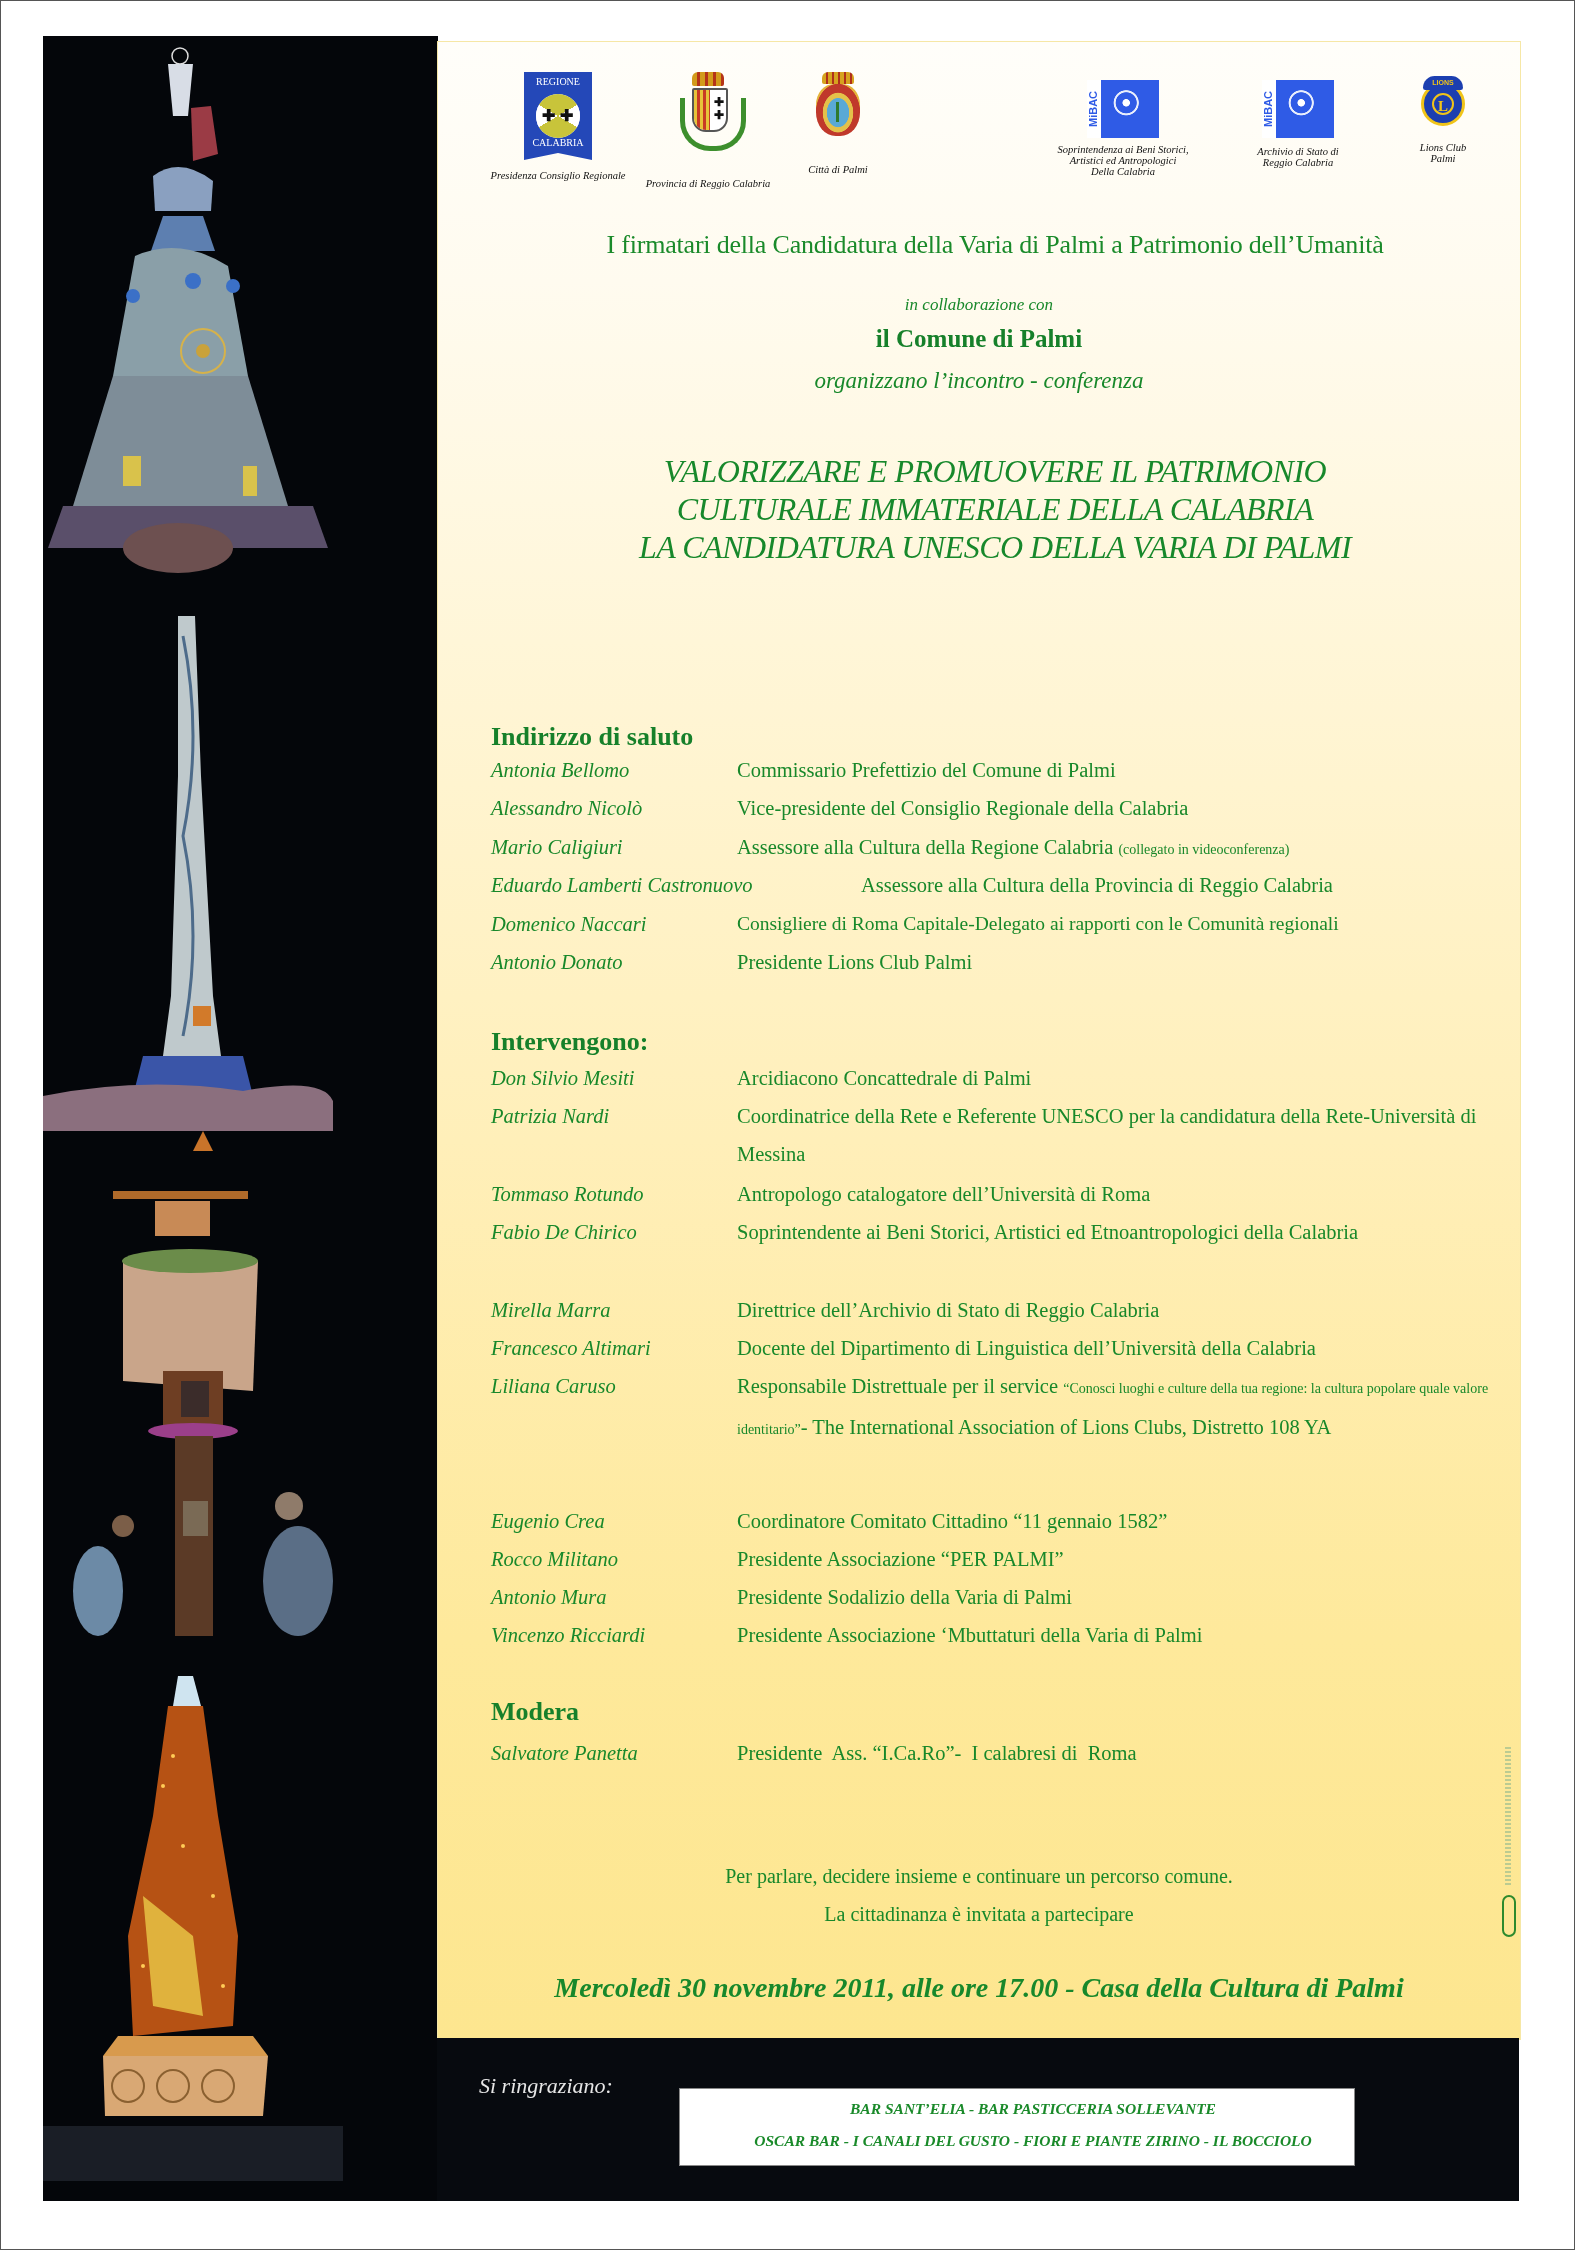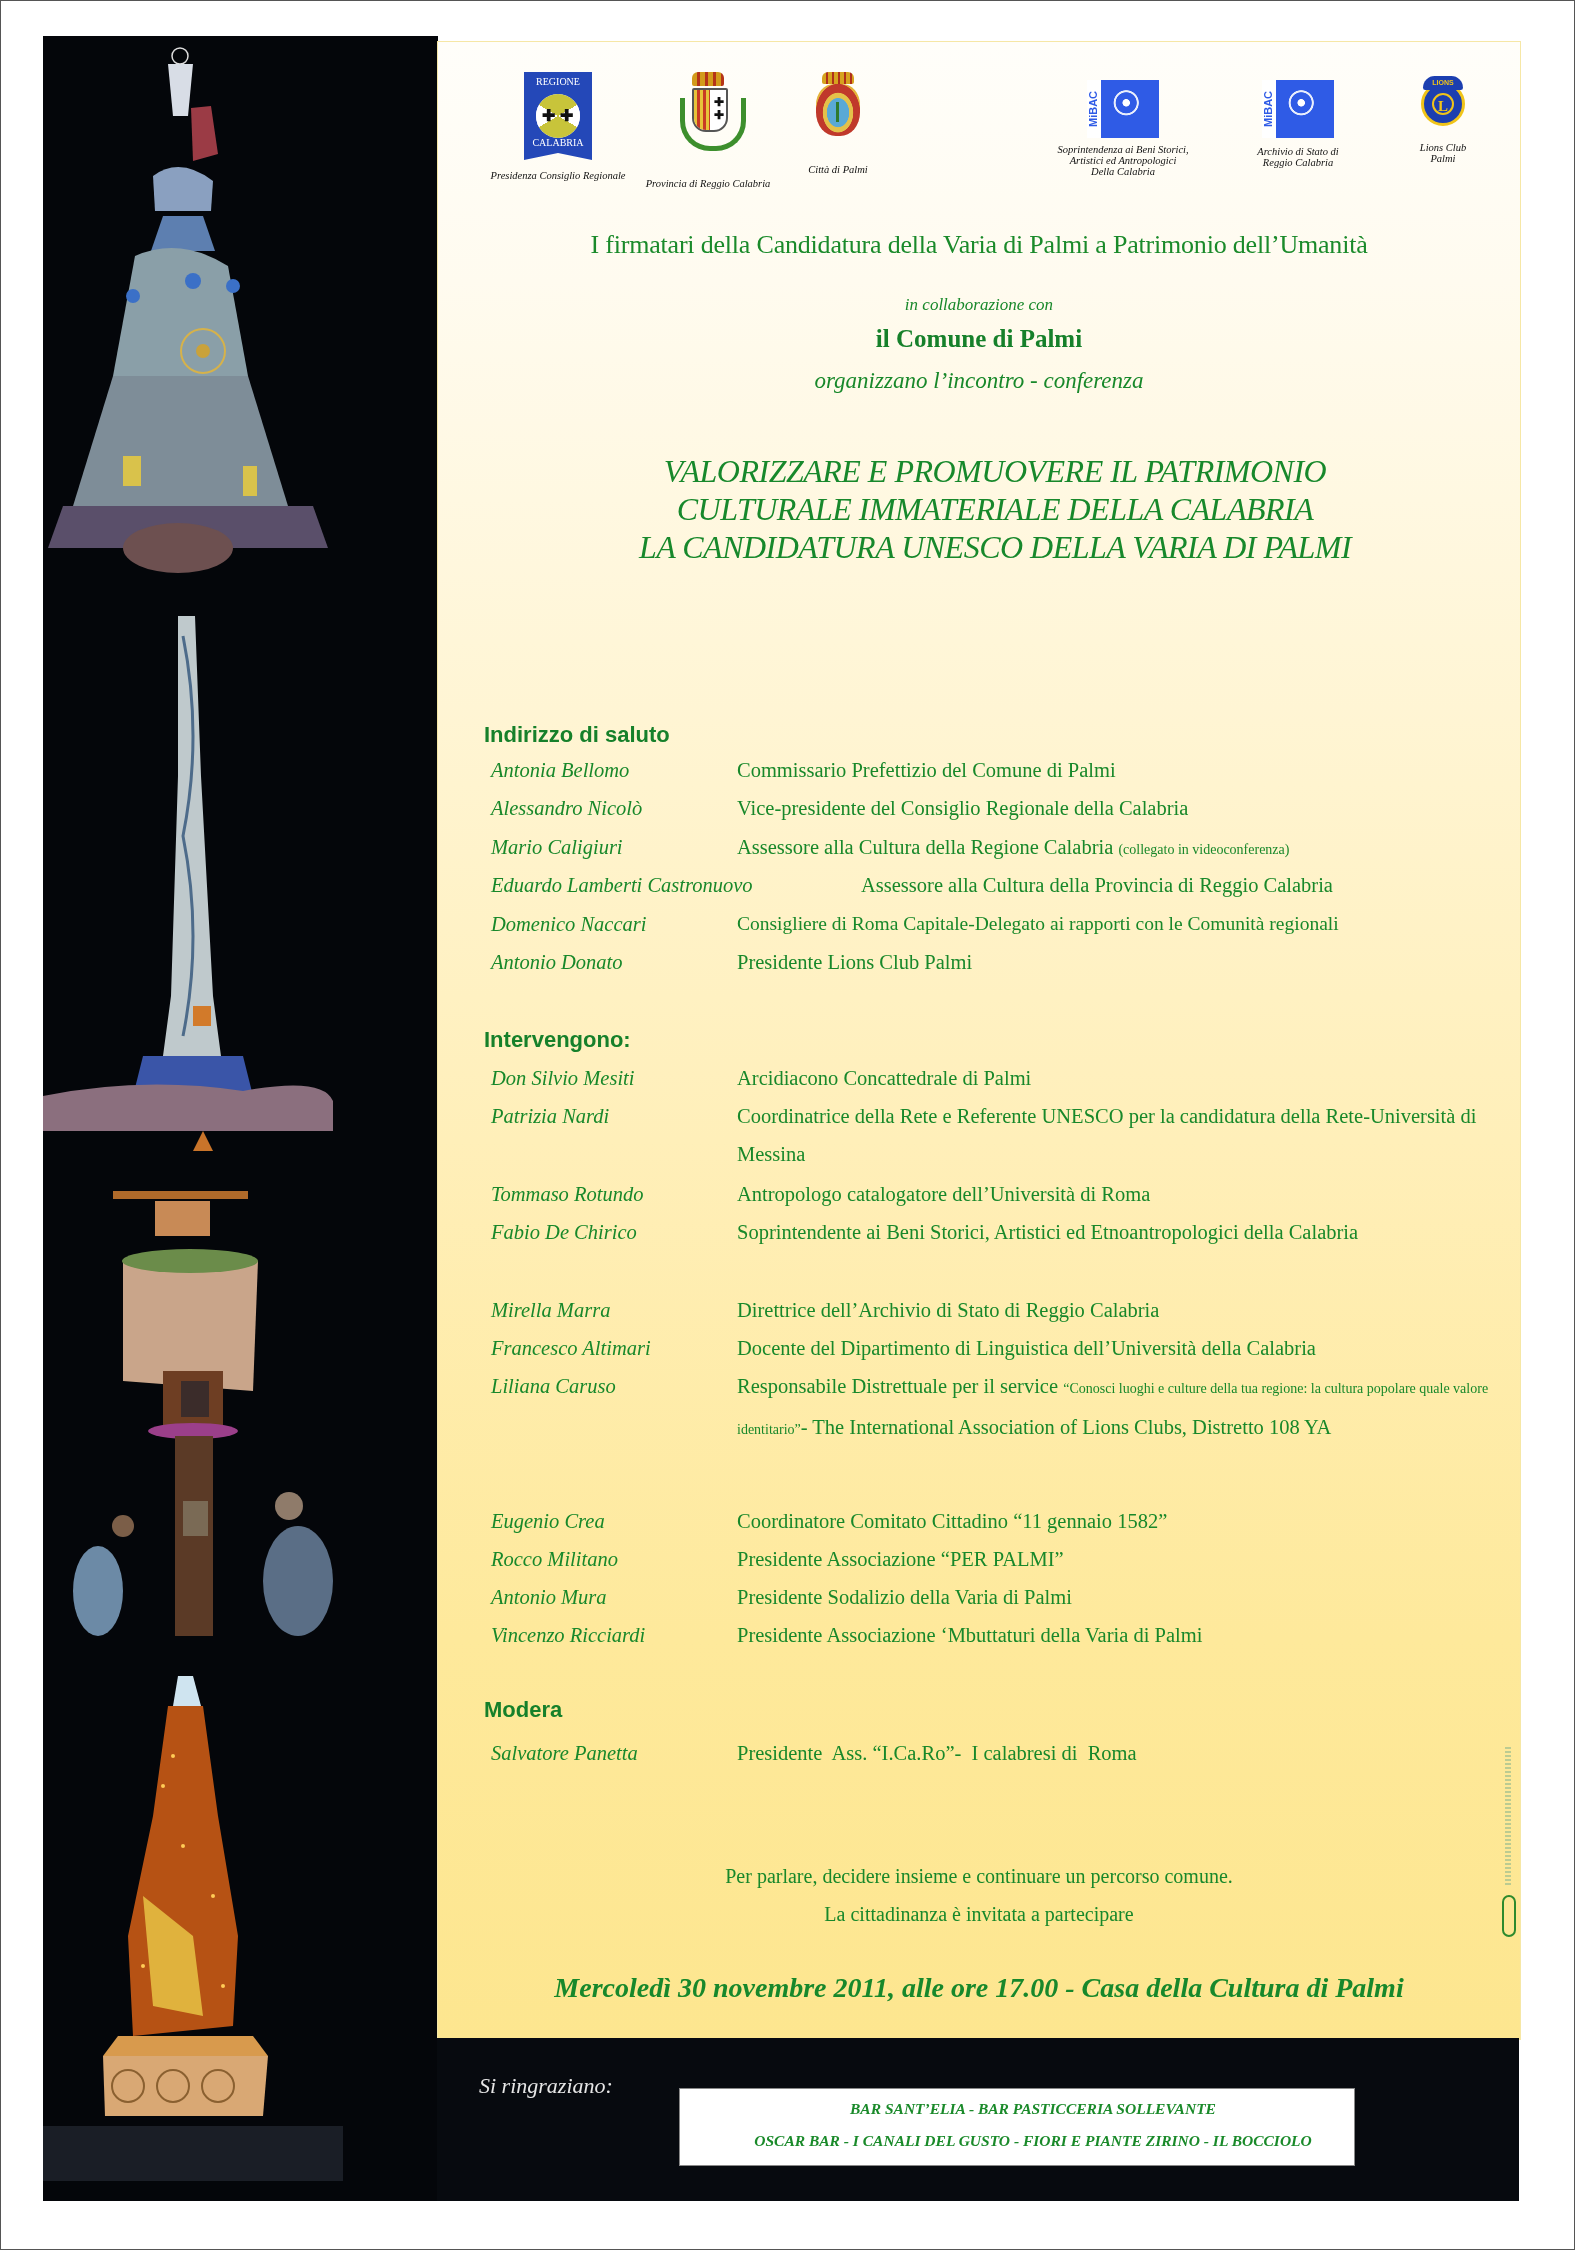--- a/index.html
+++ b/index.html
@@ -52,28 +52,28 @@
   .coat .shield .r { position:absolute; right:2px; top:6px; font-size:12px; color:#111; line-height:13px; font-weight:bold; }
   .coat .laurel { position:absolute; left:2px; top:26px; width:56px; height:48px; border-radius: 0 0 30px 30px; border: 5px solid #3d8f2d; border-top: none; }
 
   .palmi-coat { width: 56px; height: 72px; position: relative; }
   .palmi-coat .crown { position:absolute; left:12px; top:0; width:32px; height:12px; background: repeating-linear-gradient(90deg,#d6a31f 0 4px,#b0301a 4px 6px); border-radius: 6px 6px 2px 2px; }
   .palmi-coat .body { position:absolute; left:6px; top:12px; width:44px; height:52px; border-radius: 40% 40% 45% 45%; background: radial-gradient(ellipse at 50% 55%, #5aa9d6 0 35%, #e4c14a 37% 48%, #c0392b 50% 70%, #e4b33a 72%); }
   .palmi-coat .palm { position:absolute; left:26px; top:30px; width:3px; height:20px; background:#2e7a2e; }
 
   
   .center { position: absolute; left: 0; width: 100%; text-align: center; }
-  .headline { top: 188px; font-size: 26px; font-family: "Liberation Serif", serif; color: #1a8a2a; letter-spacing: -0.2px; }
+  .headline { top: 188px; font-size: 26px; font-family: "Liberation Serif", serif; color: #1a8a2a; letter-spacing: -0.2px; padding-left: 16px; }
   .collab { top: 253px; font-size: 17px; font-style: italic; font-family: Liberation Serif, serif; }
   .comune { top: 283px; font-size: 25px; font-family: "Liberation Serif", serif; font-weight: bold; color:#16802a; }
   .organizzano { top: 326px; font-size: 23px; font-style: italic; font-family: "Liberation Serif", serif; }
   .title { top: 410px; font-size: 32px; font-style: italic; font-family: "Liberation Serif", serif; line-height: 38px; color:#17882b; letter-spacing: -0.5px; padding-left: 16px; }
   .subtitle { top: 570px; font-size: 20px; line-height: 32px; font-family: "Liberation Serif", serif; }
 
-  .section-head { position: absolute; left: 46px; font-size: 22px; font-weight: bold; font-family: Liberation Sans, sans-serif; color:#16802a; }
+  .section-head { position: absolute; left: 53px; font-size: 26px; font-weight: bold; font-family: Liberation Serif, serif; color:#16802a; }
   .row { position: absolute; left: 53px; width: 1020px; font-family: "Liberation Serif", serif; font-size: 20.5px; line-height: 38px; }
   .row .name { position: absolute; left: 0; top: 0; font-style: italic; white-space: nowrap; }
   .row .role { position: absolute; left: 246px; top: 0; width: 780px; white-space: normal; }
   .row .role.wide { left: 370px; width: 660px; }
   .small { font-size: 14px; }
 
   .closing { top: 1815px; font-size: 20px; line-height: 38px; font-family: "Liberation Serif", serif; }
   .date { top: 1930px; font-size: 28px; font-style: italic; font-weight: bold; font-family: "Liberation Serif", serif; color:#17882b; }
 
   .credit { position: absolute; right: 4px; top: 1705px; width: 14px; height: 190px; }

